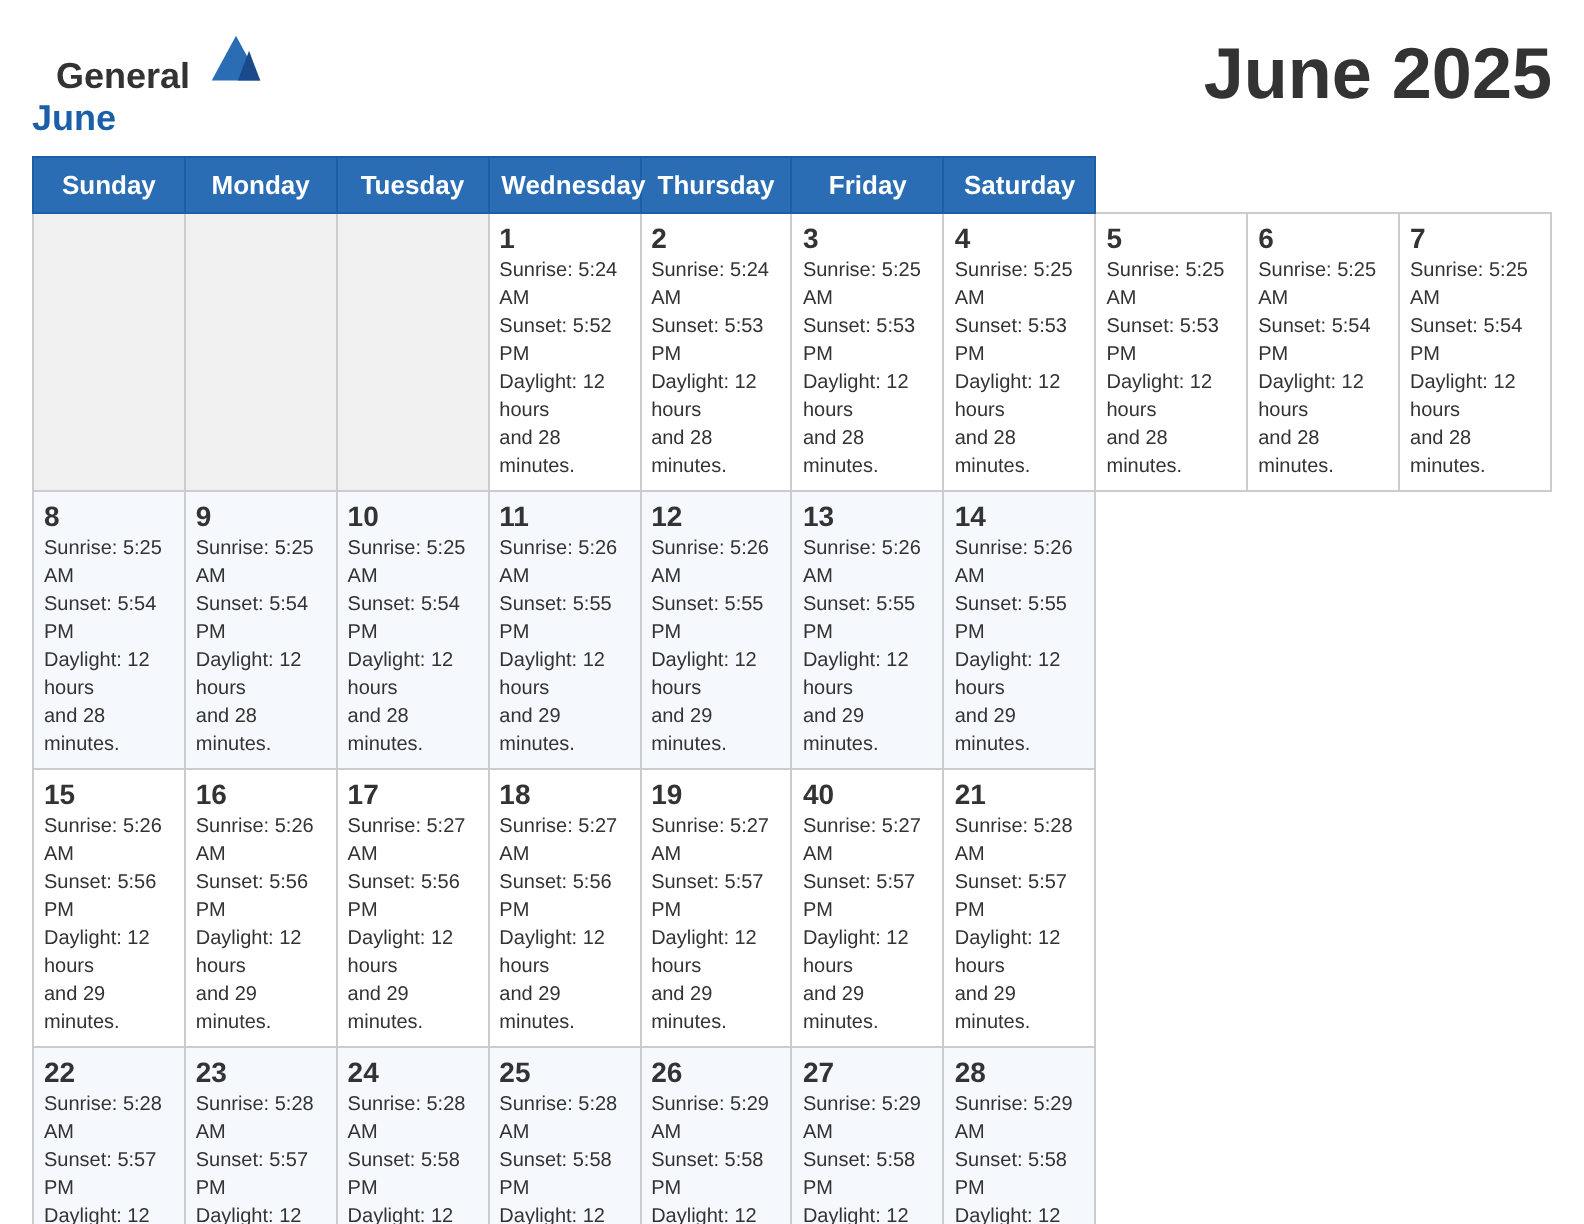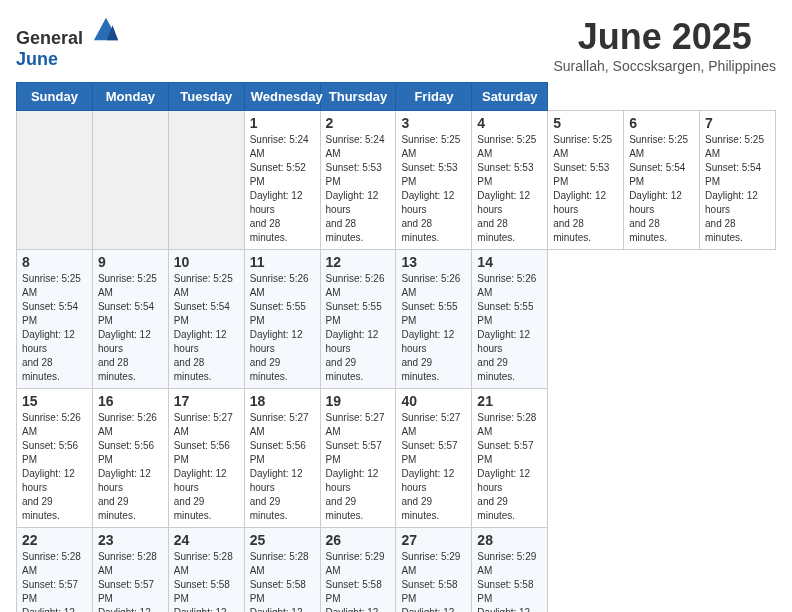--- a/index.html
+++ b/index.html
@@ -17,20 +17,21 @@
       margin-bottom: 8px;
     }
     .logo {
       display: flex;
       align-items: center;
     }
     .logo-text-general {
       font-size: 18px;
       font-weight: bold;
       color: #333;
+      margin-left: 12px;
     }
     .logo-text-blue {
       font-size: 18px;
       font-weight: bold;
       color: #1a5fa8;
     }
     .logo-icon {
       width: 28px;
       height: 28px;
       margin-left: 4px;
@@ -99,21 +100,20 @@
       <svg class="logo-icon" viewBox="0 0 30 30">
         <polygon points="15,2 28,26 2,26" fill="#2a6db5"></polygon>
         <polygon points="22,10 28,26 16,26" fill="#1a4a8a"></polygon>
       </svg>
       <br>
       <span class="logo-text-blue">June</span>
     </div>
   </div>
   <div class="title-area">
     <div class="calendar-title">June 2025</div>
-    <div class="calendar-subtitle">Surallah, Soccsksargen, Philippines</div>
   </div>
 </div>
 
 <table>
   <thead>
     <tr>
     <th>Sunday</th>
         <th>Monday</th>
         <th>Tuesday</th>
         <th>Wednesday</th>

